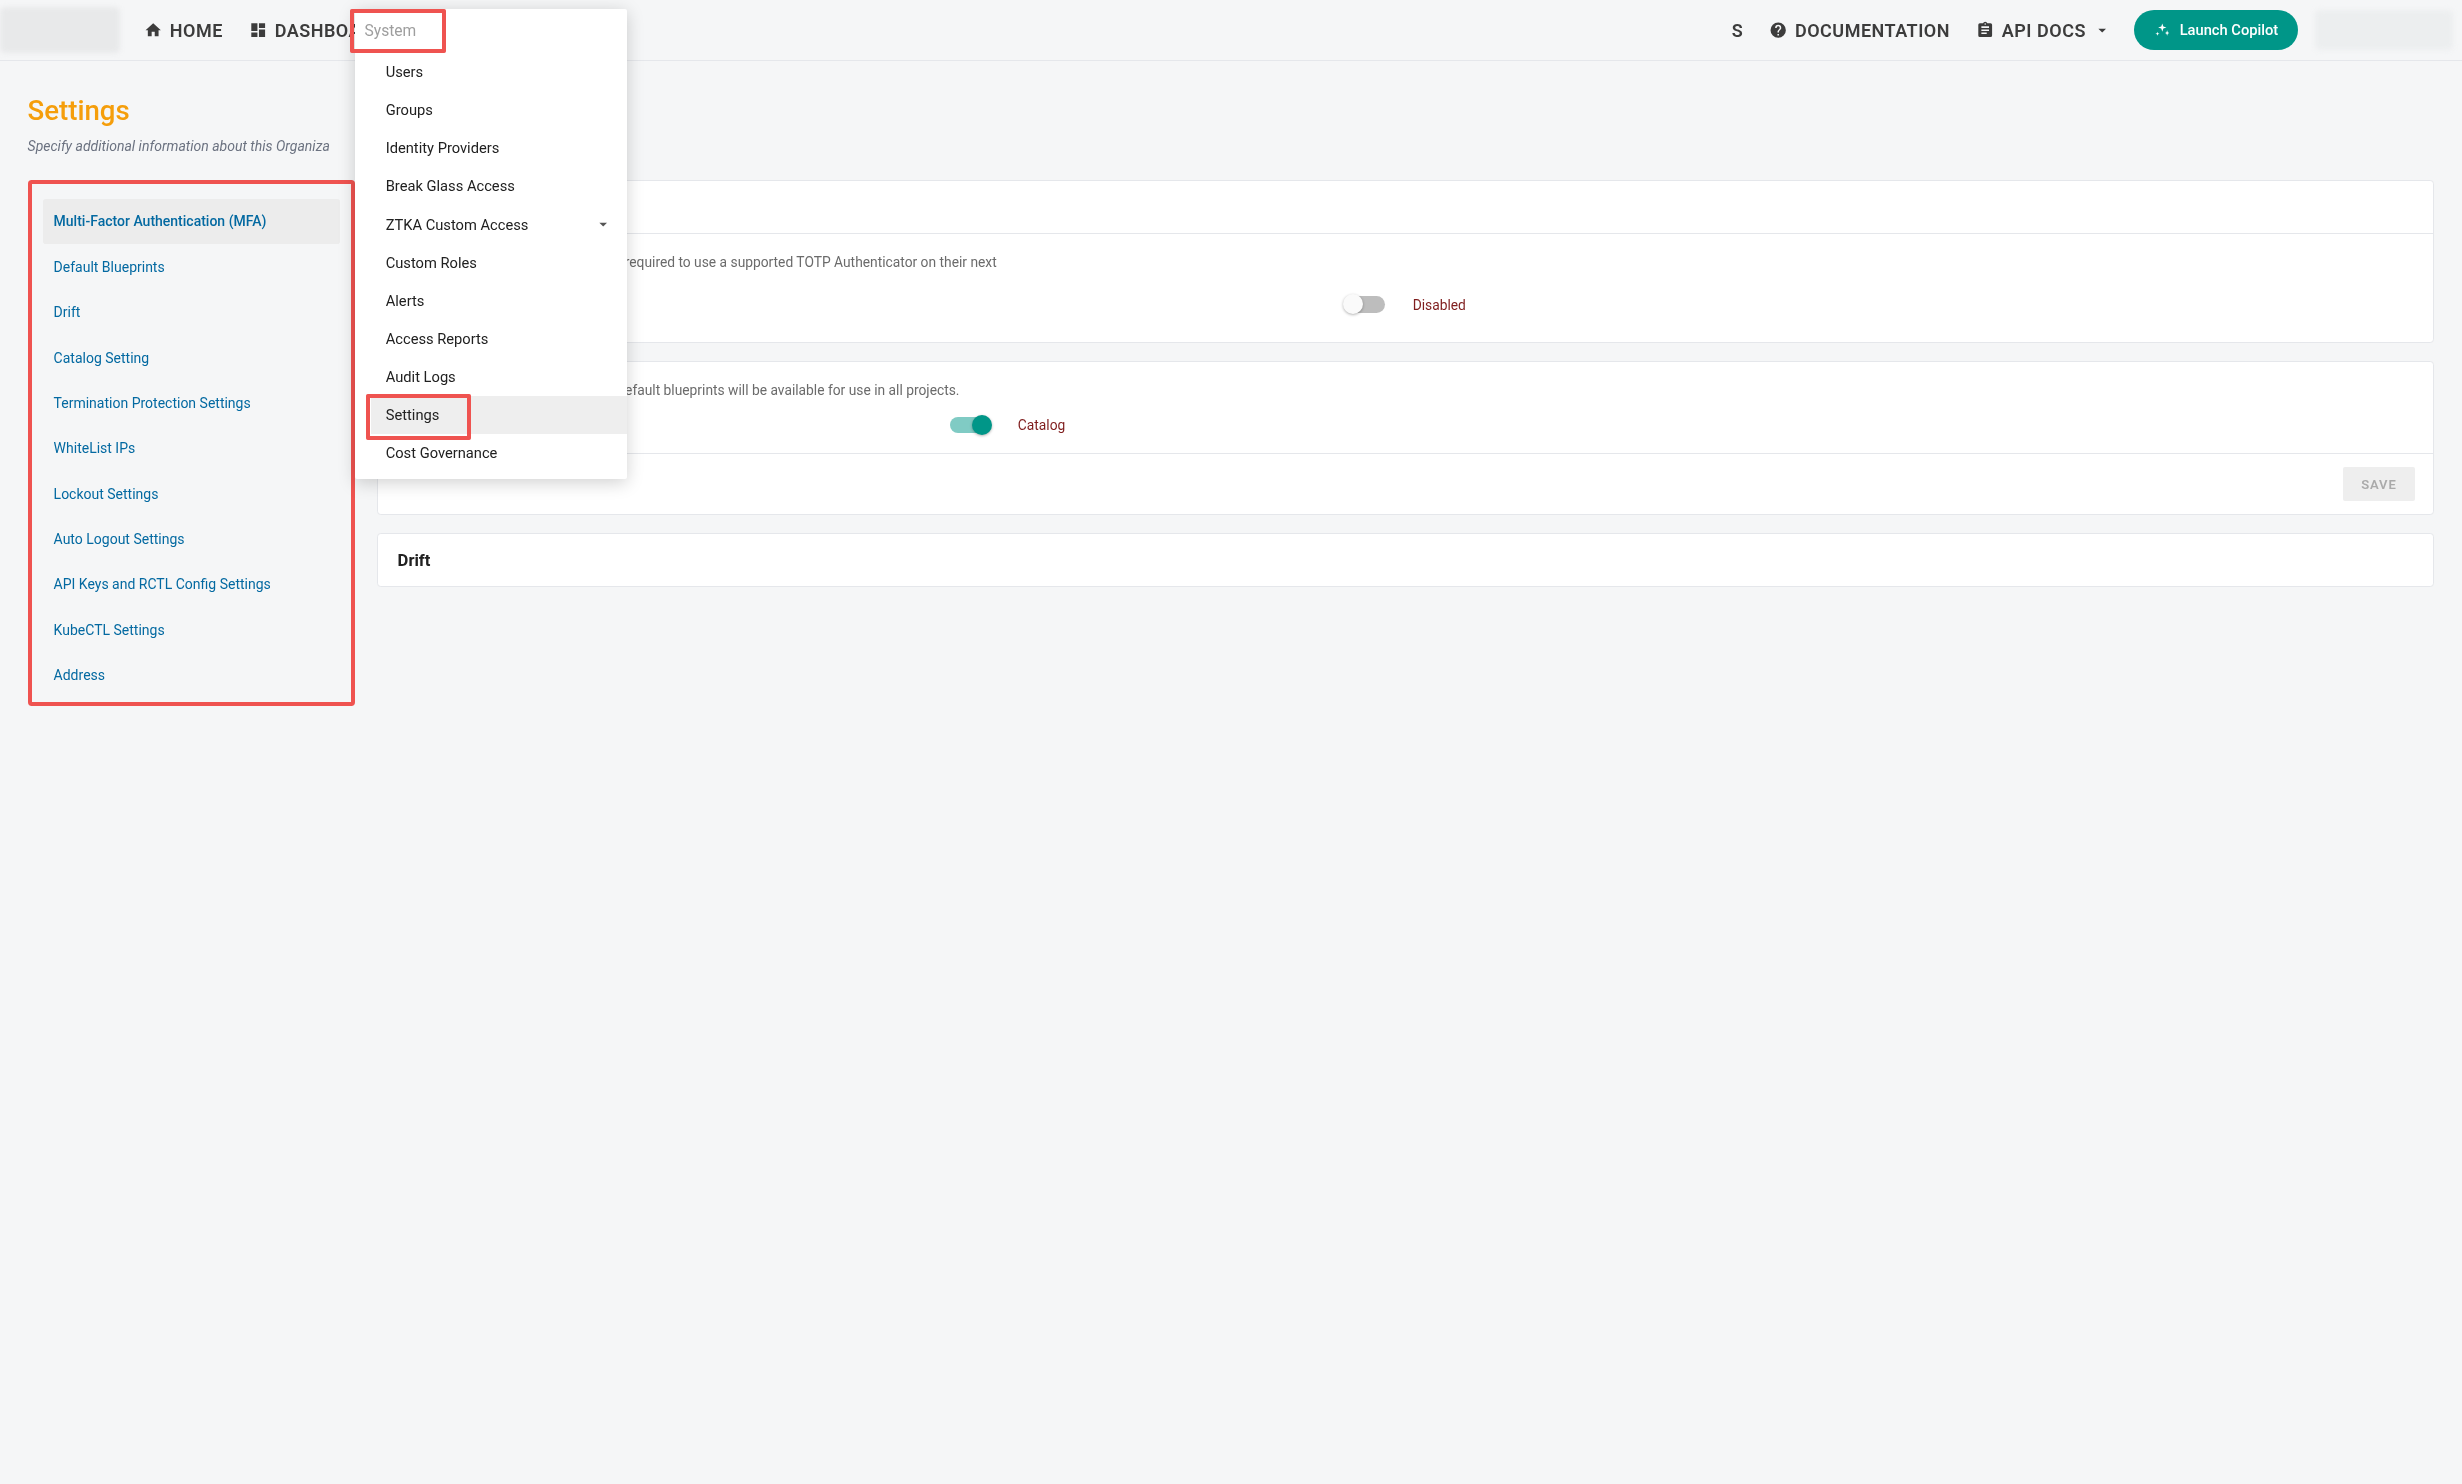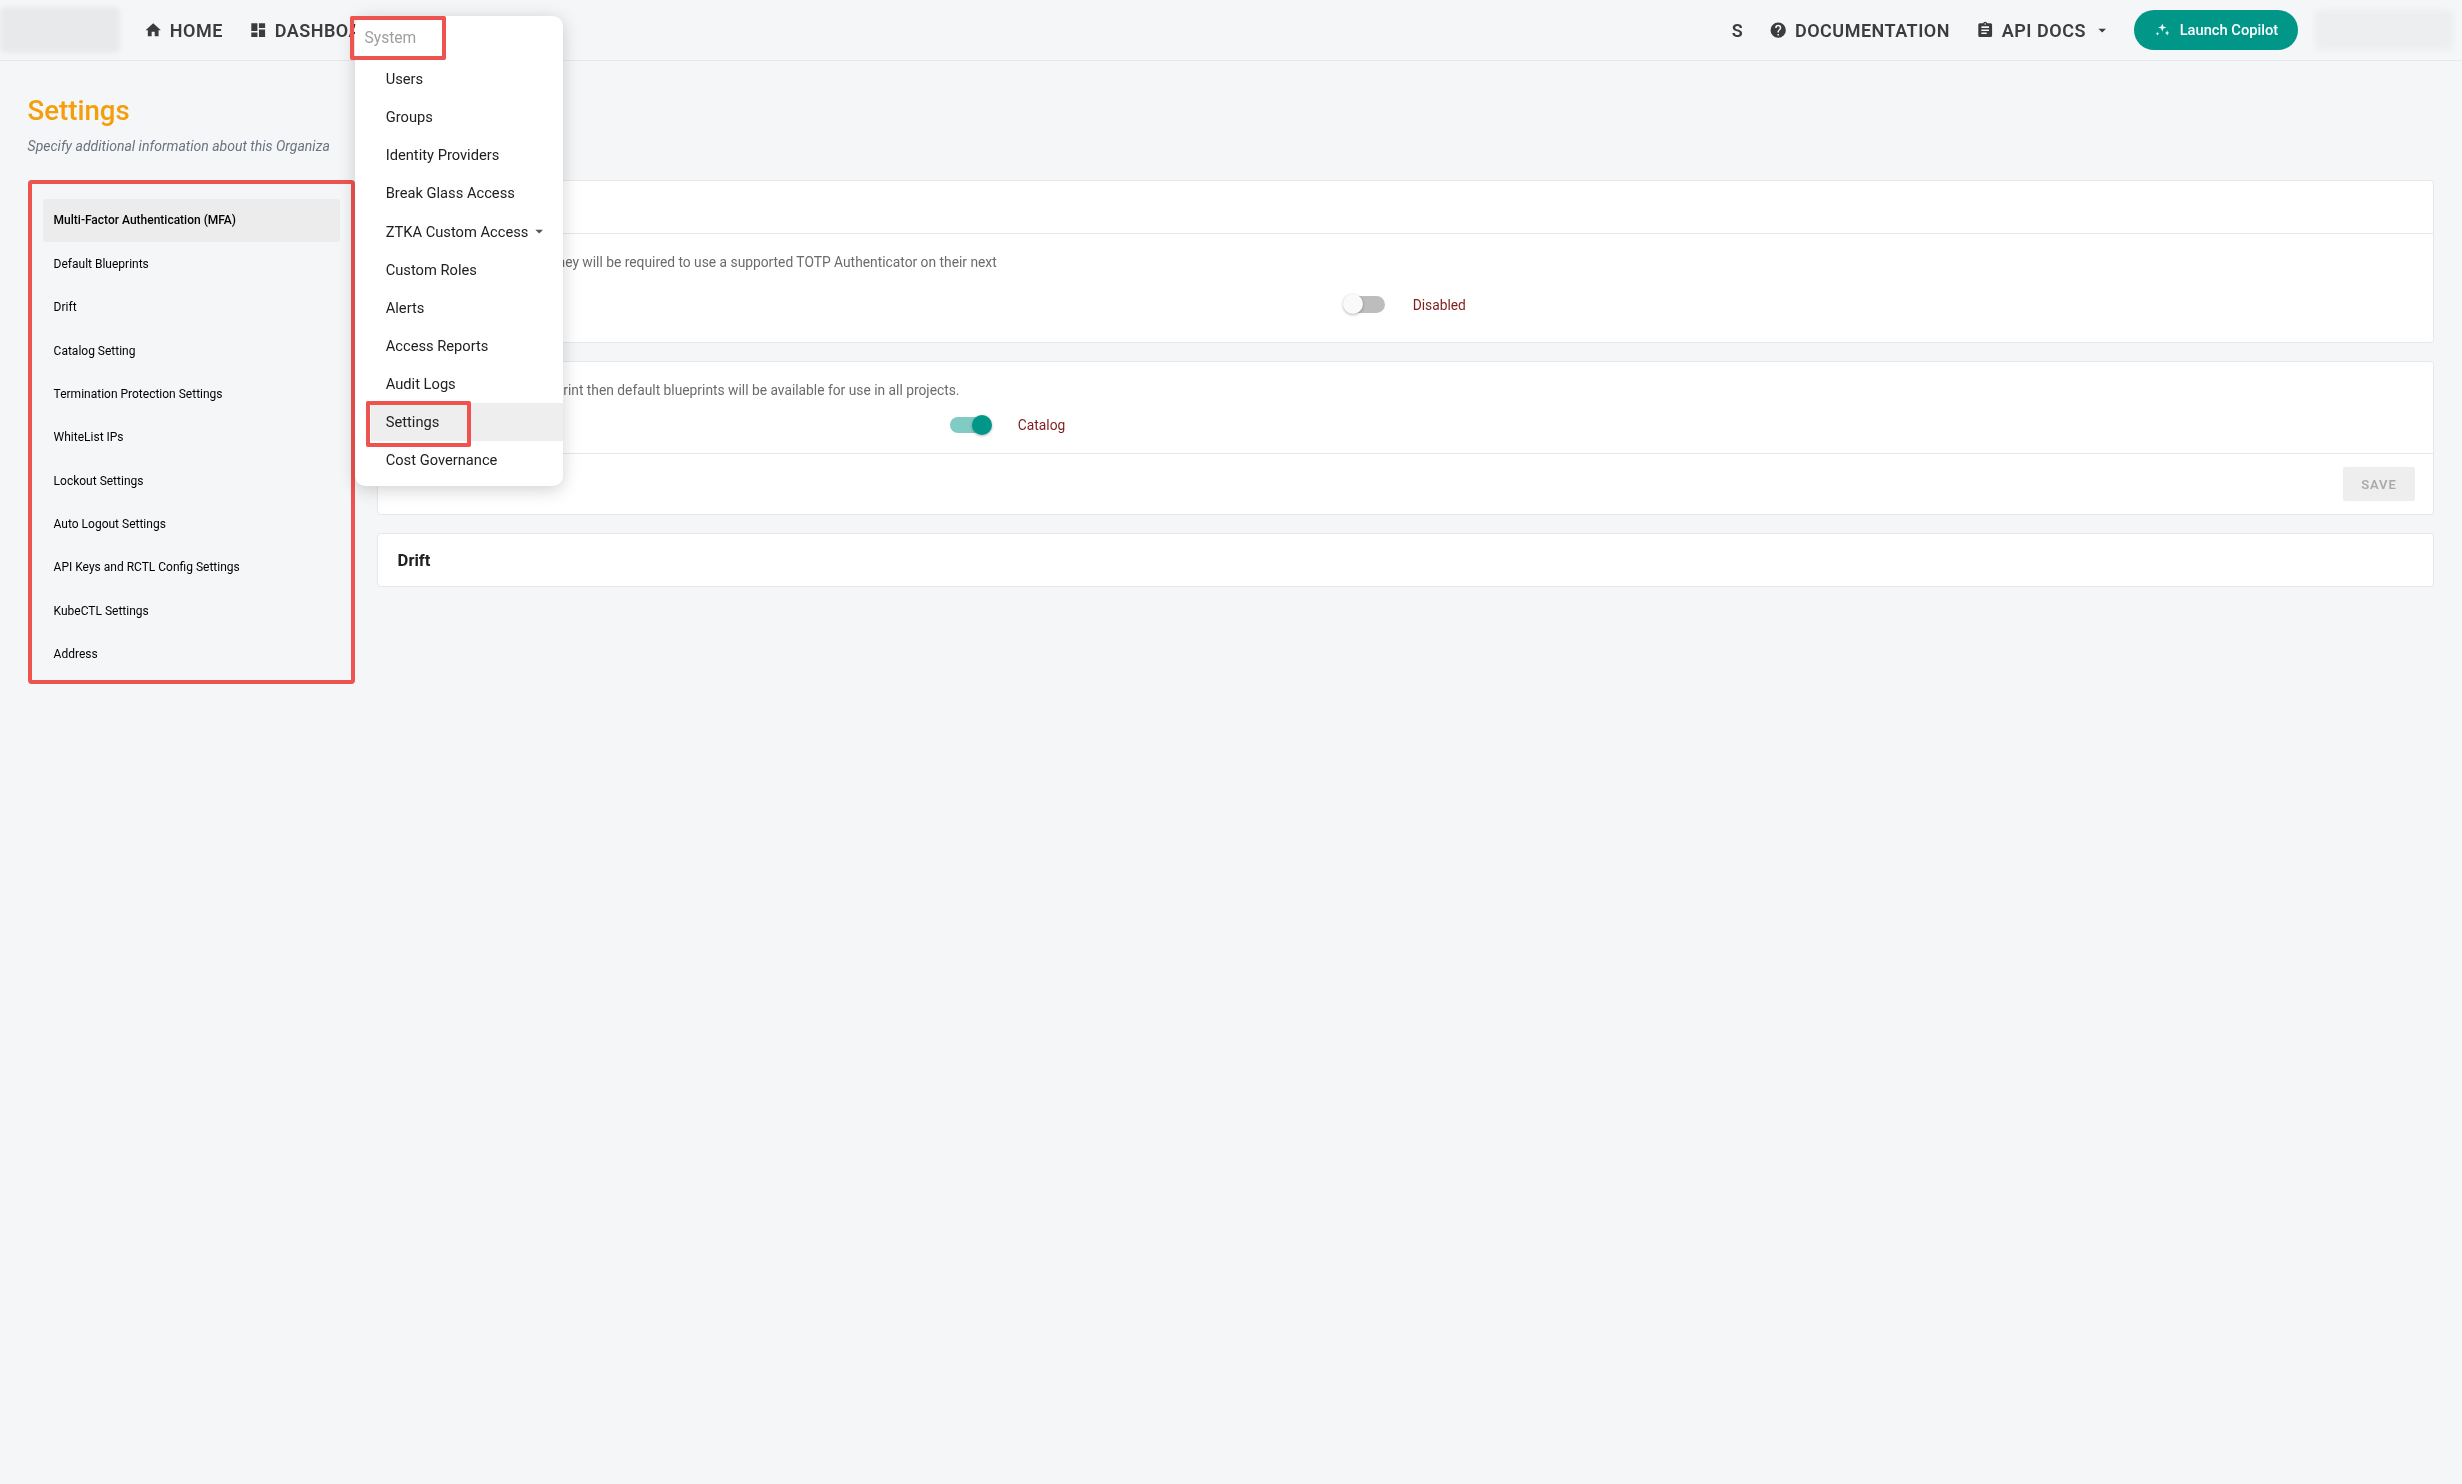--- a/index.html
+++ b/index.html
@@ -44,23 +44,23 @@
   }
   .btn-copilot svg{width:16.6px;height:16.6px;fill:#fff;}
   .user-blur{
     width:138px;height:40px;background:#eceeef;border-radius:5.5px;
     filter:blur(2.8px);margin-left:16.6px;
   }
   .chev{width:16.6px;height:16.6px;}
   
   
   .dropdown{
-    position:absolute;top:16px;left:355px;width:208px;
+    position:absolute;top:9px;left:355px;width:272px;
     background:#fff;box-shadow:0 3.7px 16.6px rgba(0,0,0,0.18);
-    border-radius:10px;padding:5.5px 0 7.4px;z-index:100;
+    border-radius:2px;padding:5.5px 0 7.4px;z-index:100;
   }
   .dd-head{
     padding:9.2px 14.7px;font-size:15.6px;color:#9e9e9e;font-weight:400;
   }
   .dd-head.hl{
     border:var(--highlight-red-border);border-radius:1.8px;margin:-5.5px 0 0 -5.5px;
     width:96px;padding:9.2px 11px;
   }
   .dd-item{
     padding:10px 14.7px;font-size:14.7px;color:#212121;cursor:pointer;
@@ -83,21 +83,21 @@
   
   .layout{display:flex;gap:22px;align-items:flex-start;}
   
   
   .sidenav-wrap{
     border:var(--highlight-red-border);border-radius:3.7px;padding:14.7px 11px 3.7px;
     width:327px;background:transparent;
   }
   .sidenav{display:flex;flex-direction:column;}
   .side-item{
-    padding:14.7px 11px;font-size:12px;color:#000000;border-radius:2.8px;cursor:pointer;
+    padding:14.7px 11px;font-size:14px;color:#0369a1;border-radius:2.8px;cursor:pointer;
   }
   .side-item.active{background:#ececec;font-weight:500;}
   
   
   .main{flex:1;display:flex;flex-direction:column;gap:18.4px;}
   .card{
     background:#fff;border:0.9px solid var(--border);border-radius:3.7px;
   }
   .card-head{
     padding:16.6px 20px;border-bottom:0.9px solid var(--border);

